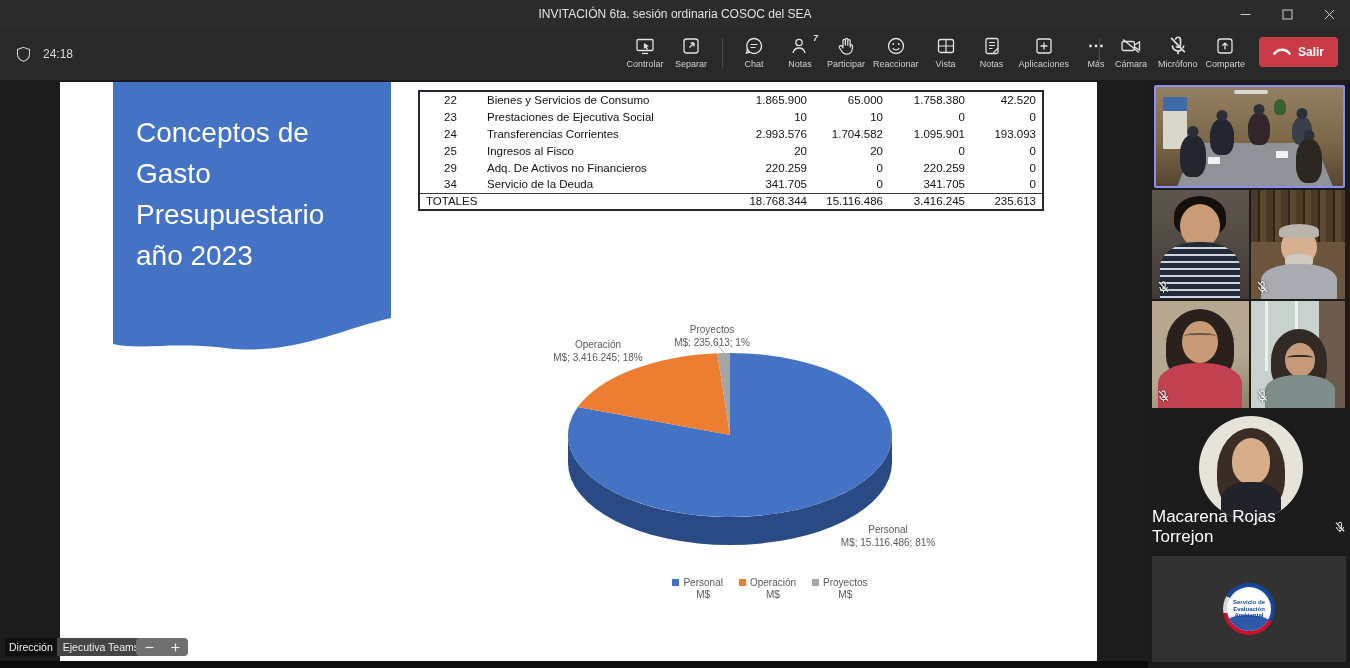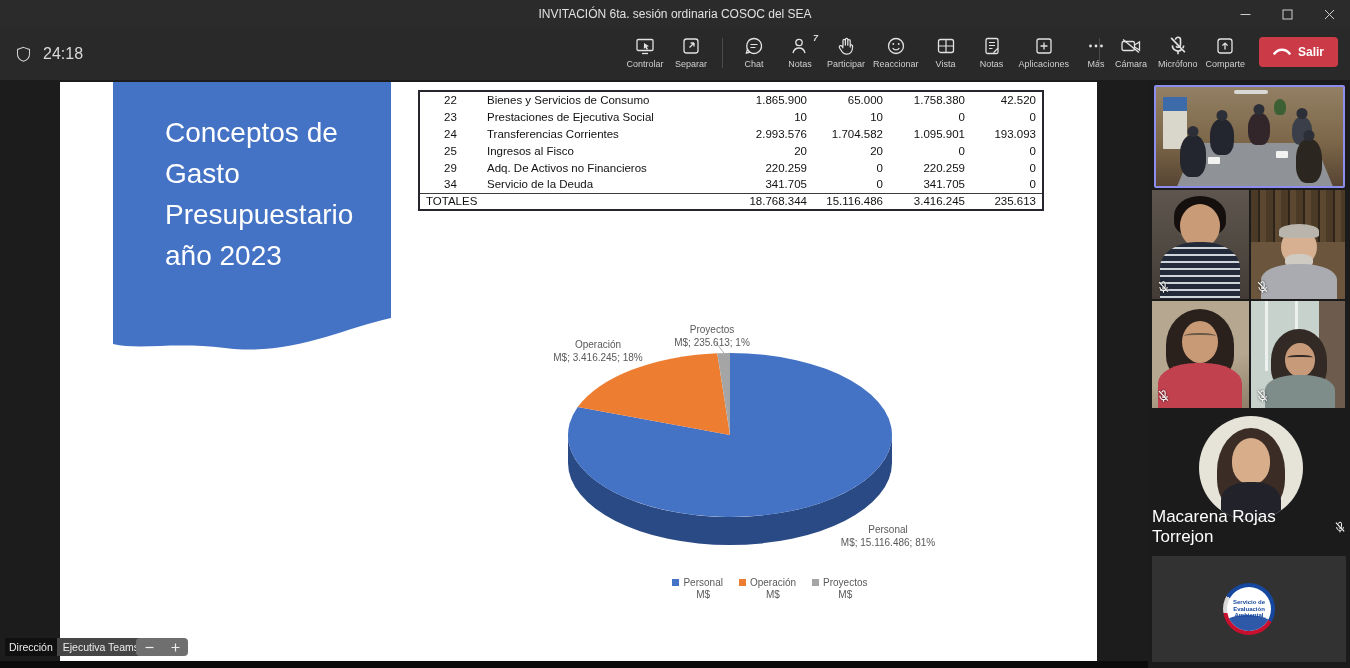--- a/index.html
+++ b/index.html
@@ -8,40 +8,40 @@
 
   
   .titlebar { position:absolute; left:0; top:0; width:100%; height:28px; background:#2b2b2b; display:flex; align-items:center; justify-content:center; }
   .titlebar-text { color:#e0e0e0; font-size:12px; }
   .win-controls { position:absolute; right:0; top:0; height:28px; display:flex; }
   .win-btn { width:42px; height:28px; display:flex; align-items:center; justify-content:center; color:#cfcfcf; }
 
   
   .toolbar { position:absolute; left:0; top:28px; width:100%; height:52px; background:#292929; }
   .tb-left { position:absolute; left:16px; top:0; height:52px; display:flex; align-items:center; gap:12px; color:#d9d9d9; }
-  .timer { font-size:16px; color:#d9d9d9; }
+  .timer { font-size:12px; color:#d9d9d9; }
   .tb-center { position:absolute; left:624px; top:4px; display:flex; align-items:flex-start; gap:4px; }
   .tb-right { position:absolute; right:12px; top:4px; display:flex; align-items:flex-start; gap:4px; }
   .tbtn { display:flex; flex-direction:column; align-items:center; gap:3px; min-width:42px; padding:4px 2px; border-radius:4px; cursor:pointer; }
   .tbtn svg { display:block; }
   .tlabel { font-size:9px; color:#cfcfcf; white-space:nowrap; }
   .tdivider { width:1px; height:30px; background:#4a4a4a; margin:6px 6px 0 6px; }
   .people-wrap { position:relative; }
   .people-count { position:absolute; top:-3px; right:-8px; font-size:9px; font-weight:bold; color:#d9d9d9; font-style:italic; }
   .leave-btn { margin-left:8px; margin-top:5px; height:30px; background:#cb3a47; border-radius:4px; display:flex; align-items:center; gap:7px; padding:0 14px; cursor:pointer; }
   .leave-label { color:#fff; font-size:12px; font-weight:bold; }
 
   
   .stage { position:absolute; left:0; top:80px; width:1148px; height:588px; background:#1c1c1c; }
   .slide { position:absolute; left:60px; top:2px; width:1037px; height:579px; background:#ffffff; }
   .stage-bottom-strip { position:absolute; left:0; bottom:0; width:100%; height:7px; background:#0b0b0b; }
 
   .blue-shape { position:absolute; left:53px; top:0; }
   .slide-title { position:absolute; left:76px; top:30px; width:250px; color:#fff; font-size:28px; line-height:41px; font-weight:400; }
-  .slide-title span { display:block;margin-left:29px; }
+  .slide-title span { display:block; }
 
   
   .btable { position:absolute; left:358px; top:8px; width:624px; border-collapse:collapse; table-layout:fixed; border:2px solid #26262e; }
   .btable th { background:#1e72c7; color:#fff; font-size:11px; font-weight:bold; text-align:center; vertical-align:middle; height:30px; line-height:1.15; padding:1px 4px; border-top:2px solid #104e8d; }
   .btable td { font-size:11.5px; color:#111; height:17px; padding:0 6px; white-space:nowrap; overflow:hidden; }
   .btable td.c { text-align:center; }
   .btable td.num { text-align:right; }
   .btable tr.totals td { border-top:1.5px solid #3a3a3a; font-size:11.5px; }
 
   

